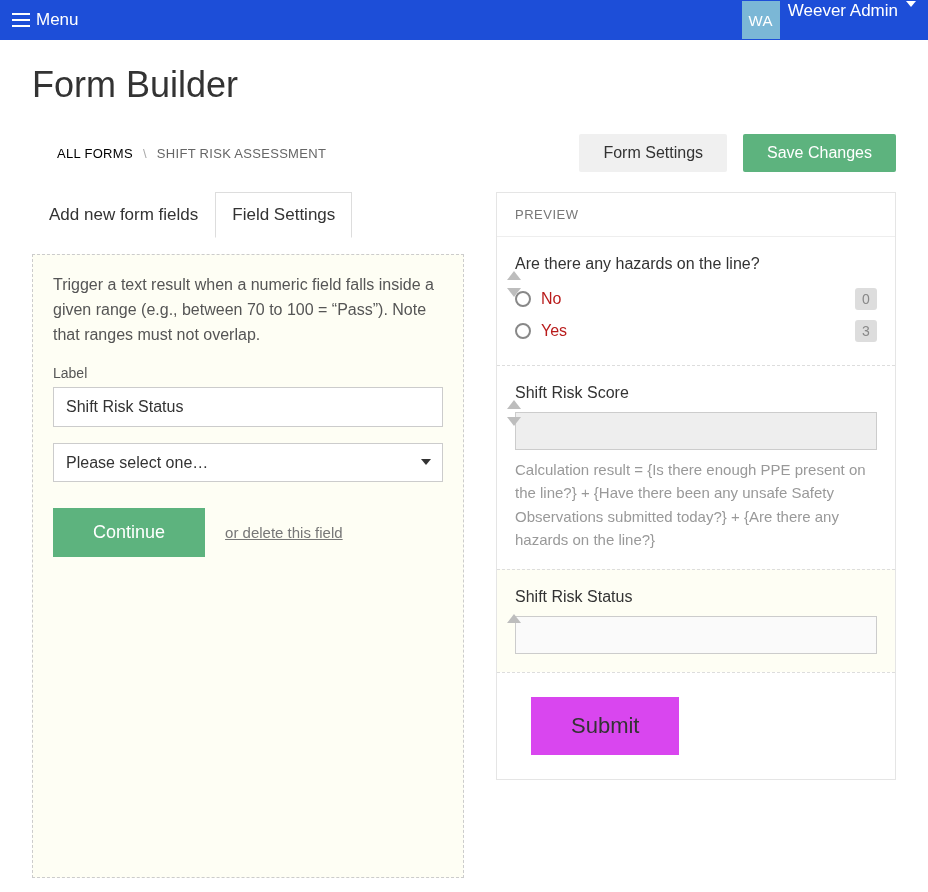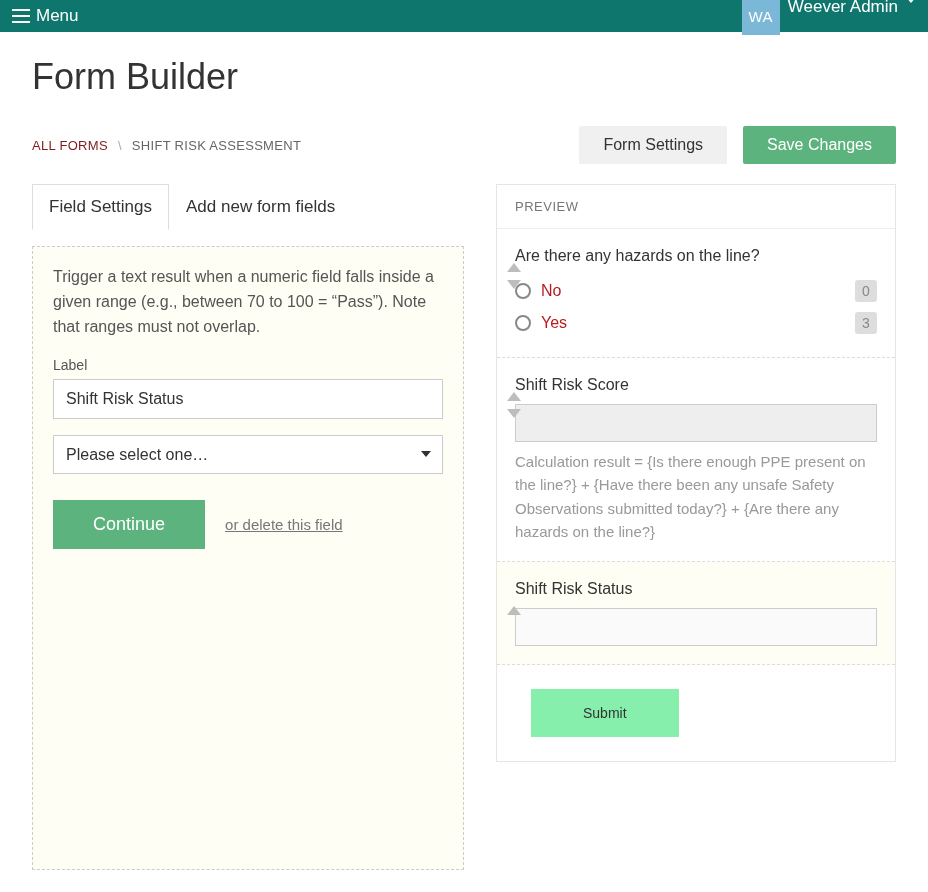--- a/index.html
+++ b/index.html
@@ -1,30 +1,30 @@
 <!DOCTYPE html>
 <html><head>
 <meta charset="utf-8">
 <style>
   * { box-sizing: border-box; margin: 0; padding: 0; font-family: "Helvetica Neue", Helvetica, Arial, sans-serif; }
   body { width: 928px; height: 892px; background: #fff; color: #333; overflow:hidden;}
   
-  .topbar { height: 32px; background: #0f766e; color: #fff; display: flex; align-items: center; justify-content: space-between; padding: 0 12px; }
+  .topbar { height: 40px; background: #1d4ed8; color: #fff; display: flex; align-items: center; justify-content: space-between; padding: 0 12px; }
   .menu-btn { display: flex; align-items: center; gap: 6px; cursor: pointer; font-size: 17px; }
   .menu-icon { width: 18px; height: 14px; display: flex; flex-direction: column; justify-content: space-between; }
   .menu-icon span { display: block; height: 2px; background: #fff; width: 100%; }
   .user-area { display: flex; gap: 8px; font-size: 17px; cursor: pointer; }
   .avatar { width: 38px; height: 38px; background: #7bb7d6; color: #fff; display: flex; align-items: center; justify-content: center; font-size: 15px; letter-spacing: 0.5px; }
   .caret-down { width: 0; height: 0; border-left: 5px solid transparent; border-right: 5px solid transparent; border-top: 6px solid #fff; }
   
   .page { padding: 24px 32px; }
   h1.page-title { font-weight: 300; font-size: 36px; color: #333; margin-bottom: 28px; }
   .toprow { display: flex; justify-content: space-between; align-items: center; margin-bottom: 20px; }
   .breadcrumbs { font-size: 13px; letter-spacing: 0.3px; color: #333; display:flex; align-items:center; gap:10px; }
-  .breadcrumbs .link { color: #7f1d1d; text-transform: uppercase; }
+  .breadcrumbs .link { color: #000000; text-transform: uppercase; margin-left: 25px; }
   .breadcrumbs .sep { color: #aaa; }
   .breadcrumbs .current { color: #666; text-transform: uppercase; }
   .action-buttons { display: flex; gap: 16px; }
   .btn { border: none; padding: 10px 24px; font-size: 16px; cursor: pointer; border-radius: 2px; }
   .btn-default { background: #f0f0f0; color: #333; }
   .btn-primary { background: #5db37e; color: #fff; }
   .columns { display: flex; gap: 32px; align-items: flex-start; }
   
   .left-col { width: 432px; }
   .tabset { display: flex; }
@@ -54,21 +54,21 @@
   .pv-content { margin-left: 12px;  }
   .question { font-size: 16px; color: #333; margin-bottom: 10px; }
   .radio-row { display: flex; align-items: center; justify-content: space-between; padding: 5px 0; }
   .radio-left { display: flex; align-items: center; gap: 10px; font-size: 16px; color: #b91c1c; }
   .radio-circle { width: 16px; height: 16px; border: 2px solid #888; border-radius: 50%; display:inline-block;}
   .badge { background: #ddd; color: #888; border-radius: 3px; width: 22px; height: 22px; display: flex; align-items: center; justify-content: center; font-size: 14px; }
   .pv-input { width: 100%; background: #eee; border: 1px solid #ccc; height: 38px; }
   .calc-text { color: #999; font-size: 15px; line-height: 1.55; margin-top: 8px; }
   .pv-block.highlight { background: #fefef4; }
   .submit-area { padding: 24px 34px; border-top: 1px dashed #ddd; }
-  .btn-submit { background: #86efac; color: #333; border: none; padding: 16px 52px; font-size: 14px; cursor: pointer; }
+  .btn-submit { background: #d946ef; color: #333; border: none; padding: 16px 40px; font-size: 22px; cursor: pointer; }
 </style>
 </head>
 <body>
 
 <div class="topbar">
   <div class="menu-btn">
     <span class="menu-icon">
       <span></span>
         <span></span>
         <span></span>
@@ -94,22 +94,22 @@
     <div class="action-buttons">
       <button class="btn btn-default">Form Settings</button>
       <button class="btn btn-primary">Save Changes</button>
     </div>
   </div>
 
   <div class="columns">
 
     <div class="left-col">
       <div class="tabset">
+        <div class="tab">Add new form fields</div>
         <div class="tab active">Field Settings</div>
-        <div class="tab">Add new form fields</div>
       </div>
 
       <div class="settings-card">
         <p class="card-desc">Trigger a text result when a numeric field falls inside a given range (e.g., between 70 to 100 = “Pass”). Note that ranges must not overlap.</p>
 
         <label class="form-label">Label</label>
         <input class="form-input" value="Shift Risk Status" style="">
 
         <div class="select-wrap">
           <select class="form-select">

